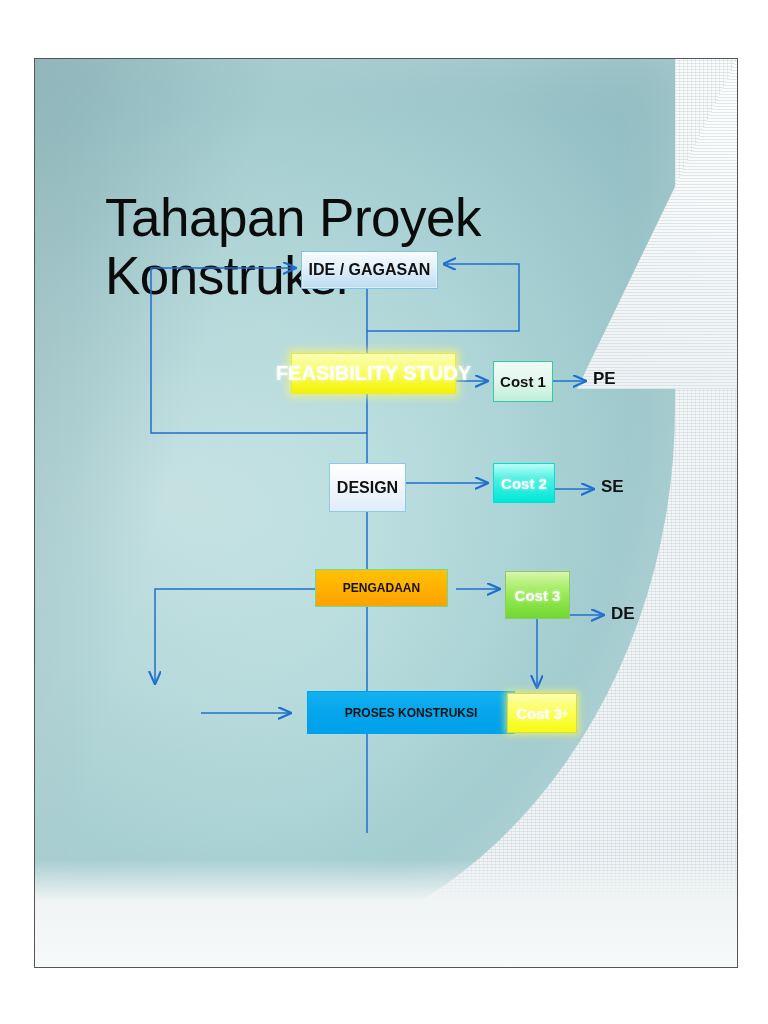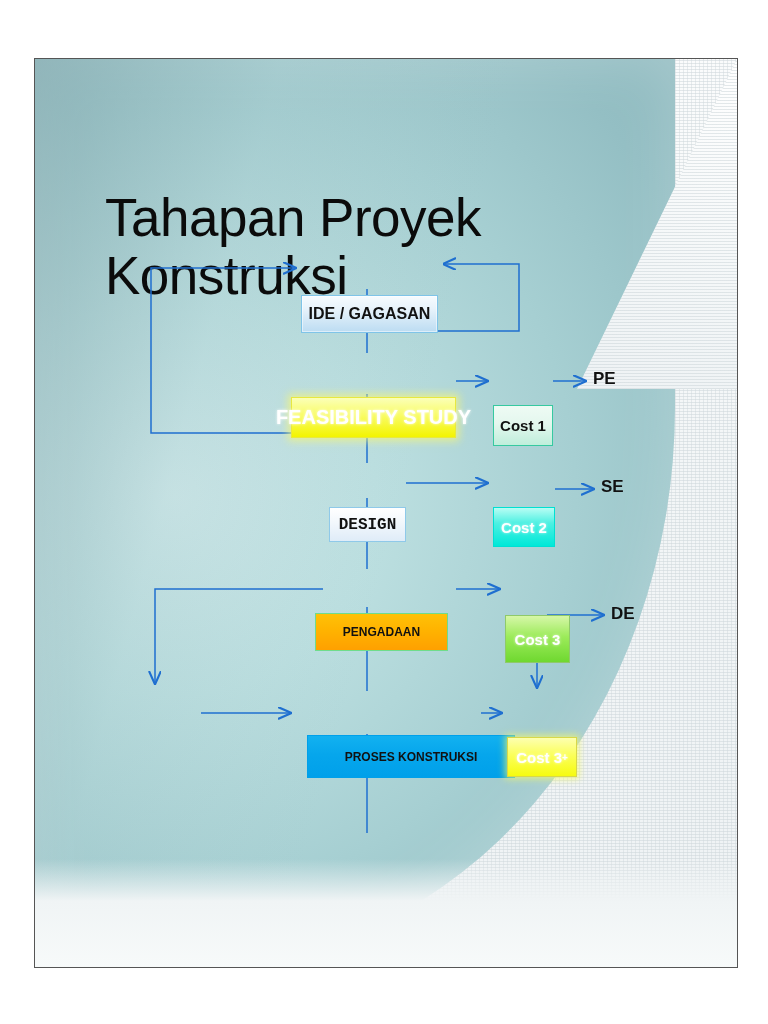--- a/index.html
+++ b/index.html
@@ -60,21 +60,20 @@
   }
 
   
   #flow{position:absolute;left:0;top:0;width:702px;height:908px;}
   #lines{position:absolute;left:0;top:0;width:702px;height:908px;}
 
   .node{
     position:absolute;display:flex;align-items:center;justify-content:center;
     text-align:right;font-weight:bold;white-space:nowrap;
     box-sizing:border-box;
-    margin-top:44px;
   }
 
   
   .n-ide{
     left:266px;top:192px;width:137px;height:38px;font-size:16px;color:#111;
     background:linear-gradient(180deg,#f6fbfe 0%,#e8f3fb 35%,#cfe6f6 72%,#bcdcf2 100%);
     border:1px solid #7fc4e8; box-shadow:0 0 0 1px rgba(255,255,255,.5) inset;
   }
   .n-fs{
     left:256px;top:294px;width:165px;height:41px;font-size:20px;color:#ffffff;
@@ -82,24 +81,23 @@
     border:1px solid #e8e840;
     text-shadow:0 0 3px rgba(255,255,255,.9);
     box-shadow:0 0 8px 3px rgba(244,246,120,.75);
   }
   .n-cost1{
     left:458px;top:302px;width:60px;height:41px;font-size:15px;color:#111;
     background:linear-gradient(180deg,#eefbf4 0%,#e4f7ee 45%,#bfeedb 100%);
     border:1px solid #36c9a0;
   }
   .n-design{
-    left:294px;top:404px;width:77px;height:35px;font-size:16px;color:#111;
+    left:294px;top:404px;width:77px;height:49px;font-size:16px;color:#111;
     background:linear-gradient(180deg,#ffffff 0%,#f2f7fc 45%,#dfecf8 100%);
     border:1px solid #8fc9e9;
-    font-family:Liberation Mono, monospace;
   }
   .n-cost2{
     left:458px;top:404px;width:62px;height:40px;font-size:15px;color:#ffffff;
     background:linear-gradient(180deg,#b8fdf4 0%,#4df0e2 40%,#00e8d8 100%);
     border:1px solid #00e0d2;
     text-shadow:0 0 3px rgba(255,255,255,.7);
   }
   .n-pengadaan{
     left:280px;top:510px;width:133px;height:38px;font-size:12px;color:#111;
     background:linear-gradient(180deg,#ffc107 0%,#ffb300 45%,#ffa000 100%);

